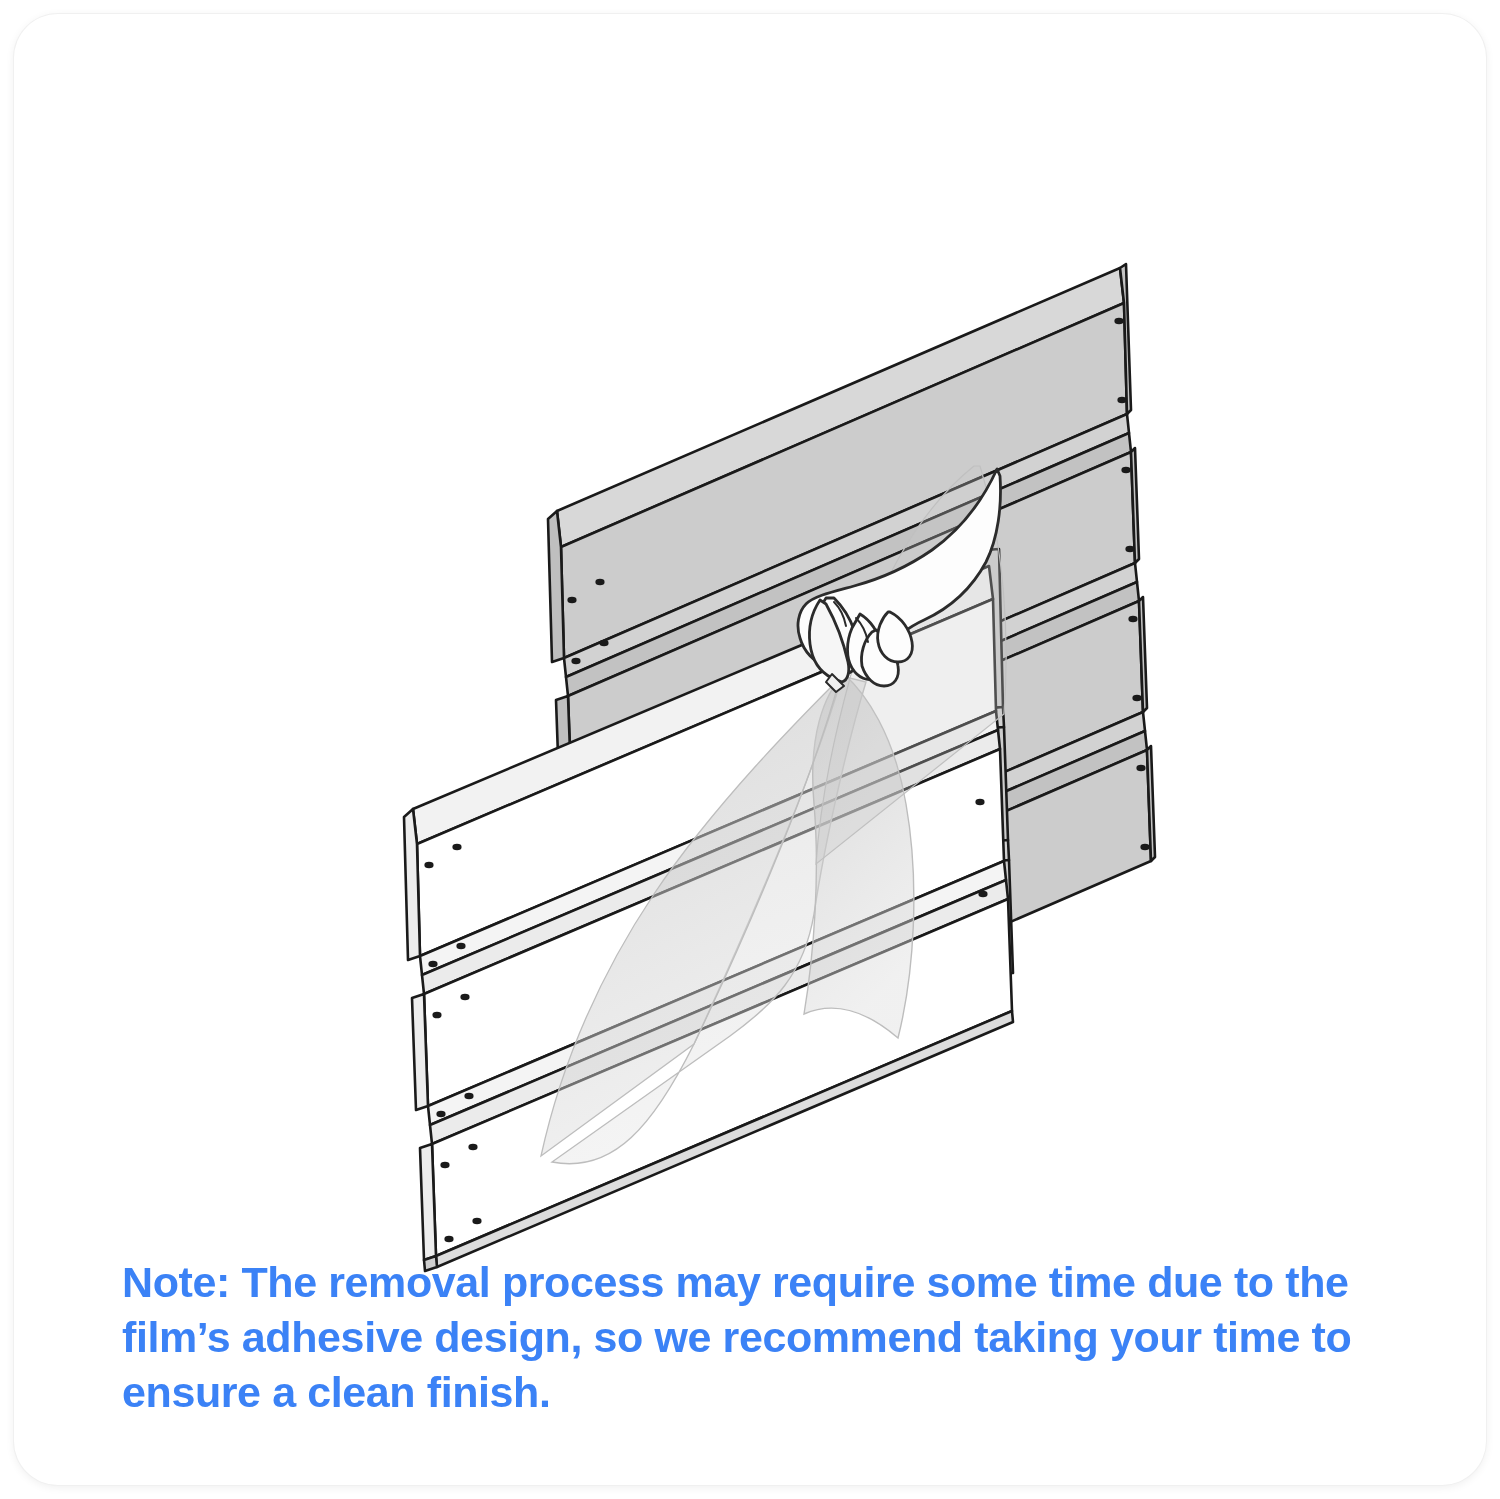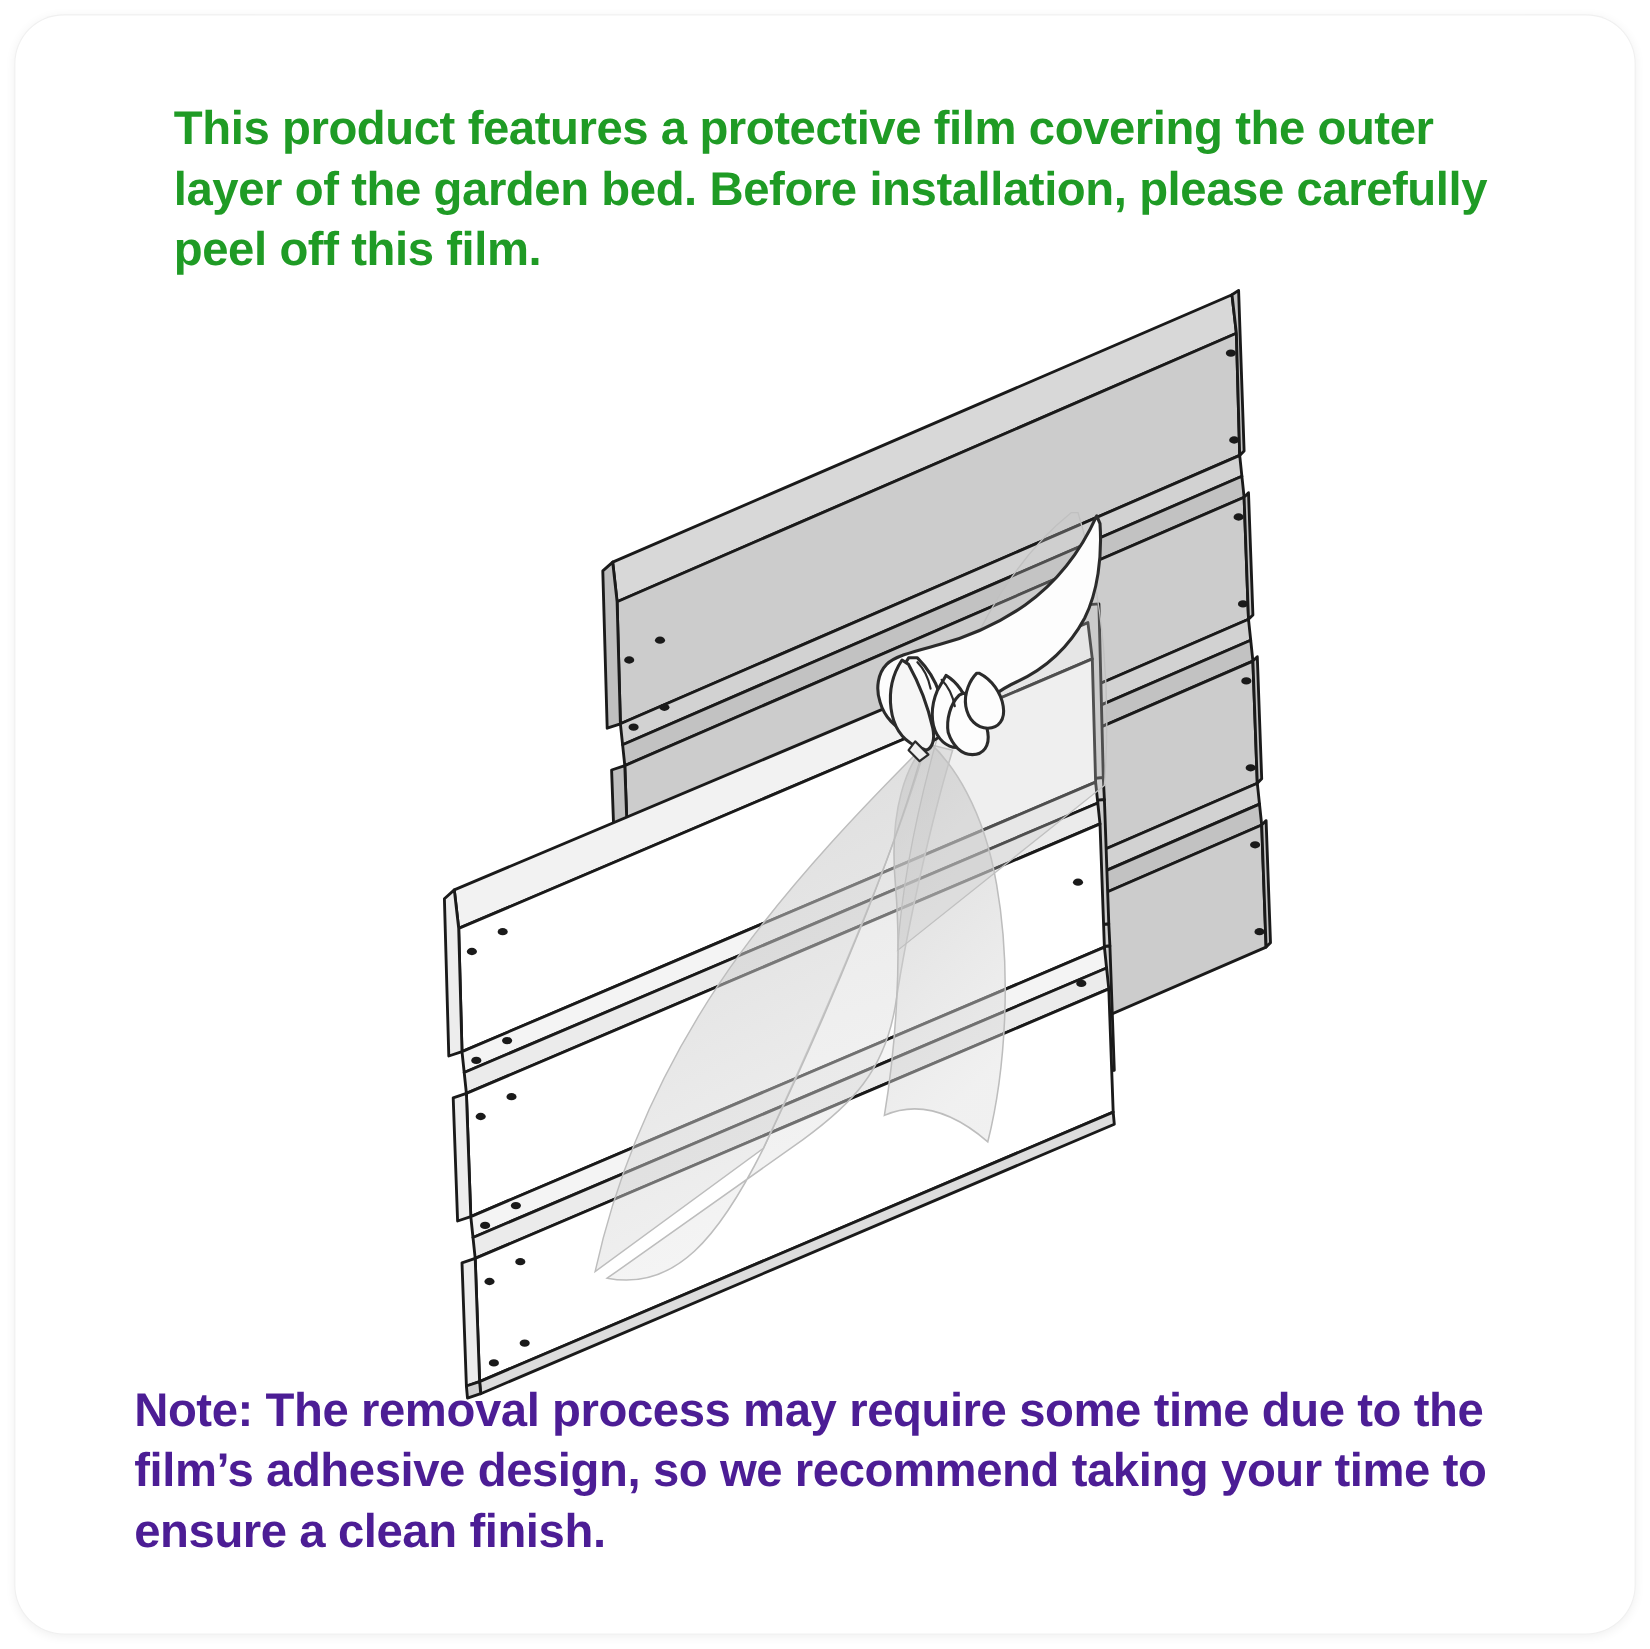--- a/index.html
+++ b/index.html
@@ -34,21 +34,21 @@
     font-weight: bold;
     line-height: 1.28;
     letter-spacing: -0.4px;
     white-space: pre-wrap;
   }
   .note {
     position: absolute;
     left: 108px;
     top: 1241px;
     width: 1290px;
-    color: #4c1d95;
+    color: #3b82f6;
     font-size: 43px;
     font-weight: bold;
     line-height: 1.28;
     letter-spacing: -0.4px;
     white-space: pre-wrap;
   }
   #figure {
     position: absolute;
     left: 0;
     top: 0;
@@ -56,21 +56,20 @@
     height: 1471px;
     pointer-events: none;
   }
   svg { display: block; }
 </style>
 </head>
 <body>
 
 <div id="card">
 
-  <div class="headline">This product features a protective film covering the outer layer of the garden bed. Before installation, please carefully peel off this film.</div>
 
   <div id="figure">
     <svg width="1472" height="1471" viewBox="0 0 1472 1471" xmlns="http://www.w3.org/2000/svg">
       <defs>
         <clipPath id="clipUpper">
           <path d="M525,693 L525,533 L1100,245 L1100,405 Z"></path>
         </clipPath>
         <linearGradient id="filmGrad" x1="0" y1="0" x2="0.3" y2="1">
           <stop offset="0%" stop-color="#c2c2c2" stop-opacity="0.62"></stop>
           <stop offset="55%" stop-color="#cfcfcf" stop-opacity="0.52"></stop>

